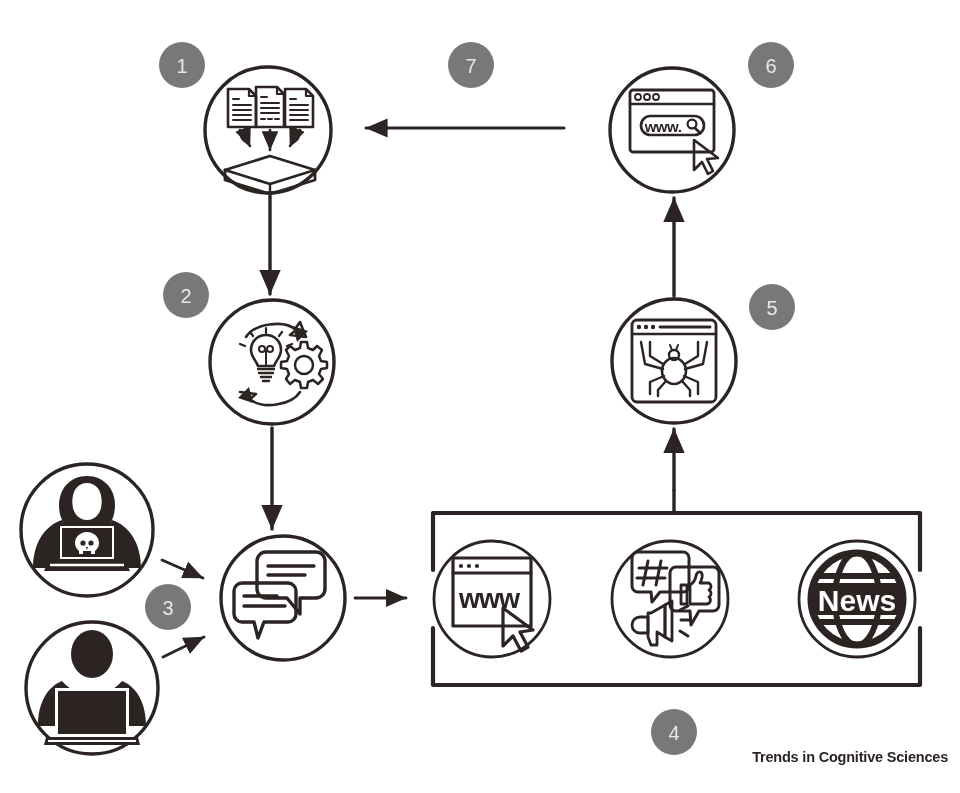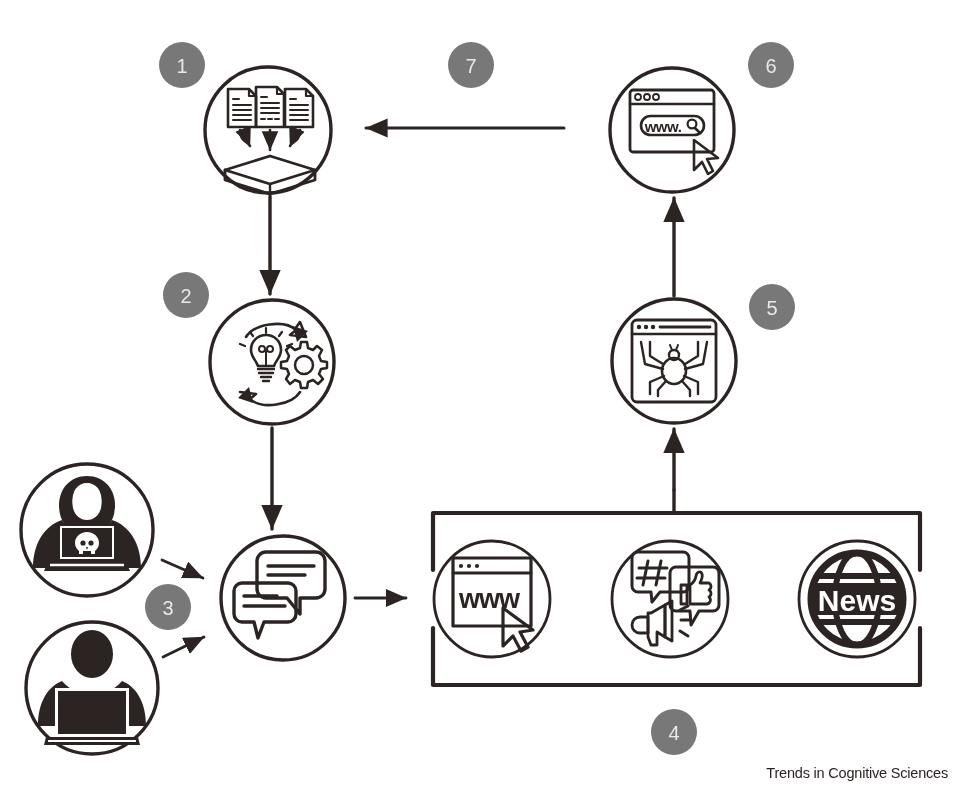--- a/index.html
+++ b/index.html
@@ -54,23 +54,23 @@
     font-family: "Liberation Sans", sans-serif;
     font-weight: bold;
     font-size: 30px;
     fill: #ffffff;
     text-anchor: middle;
     dominant-baseline: central;
   }
   #footer-credit {
     position: absolute;
     right: 12px;
-    bottom: 12px;
-    font-family: "Liberation Sans", sans-serif;
-    font-weight: normal;
+    bottom: 28px;
+    font-family: "Liberation Sans", sans-serif;
+    font-weight: bold;
     font-size: 14.5px;
     color: #2b2422;
     letter-spacing: -0.2px;
     white-space: nowrap;
   }
   .stroke-dark {
     stroke: #2b2422;
     fill: none;
     stroke-linecap: round;
     stroke-linejoin: round;

